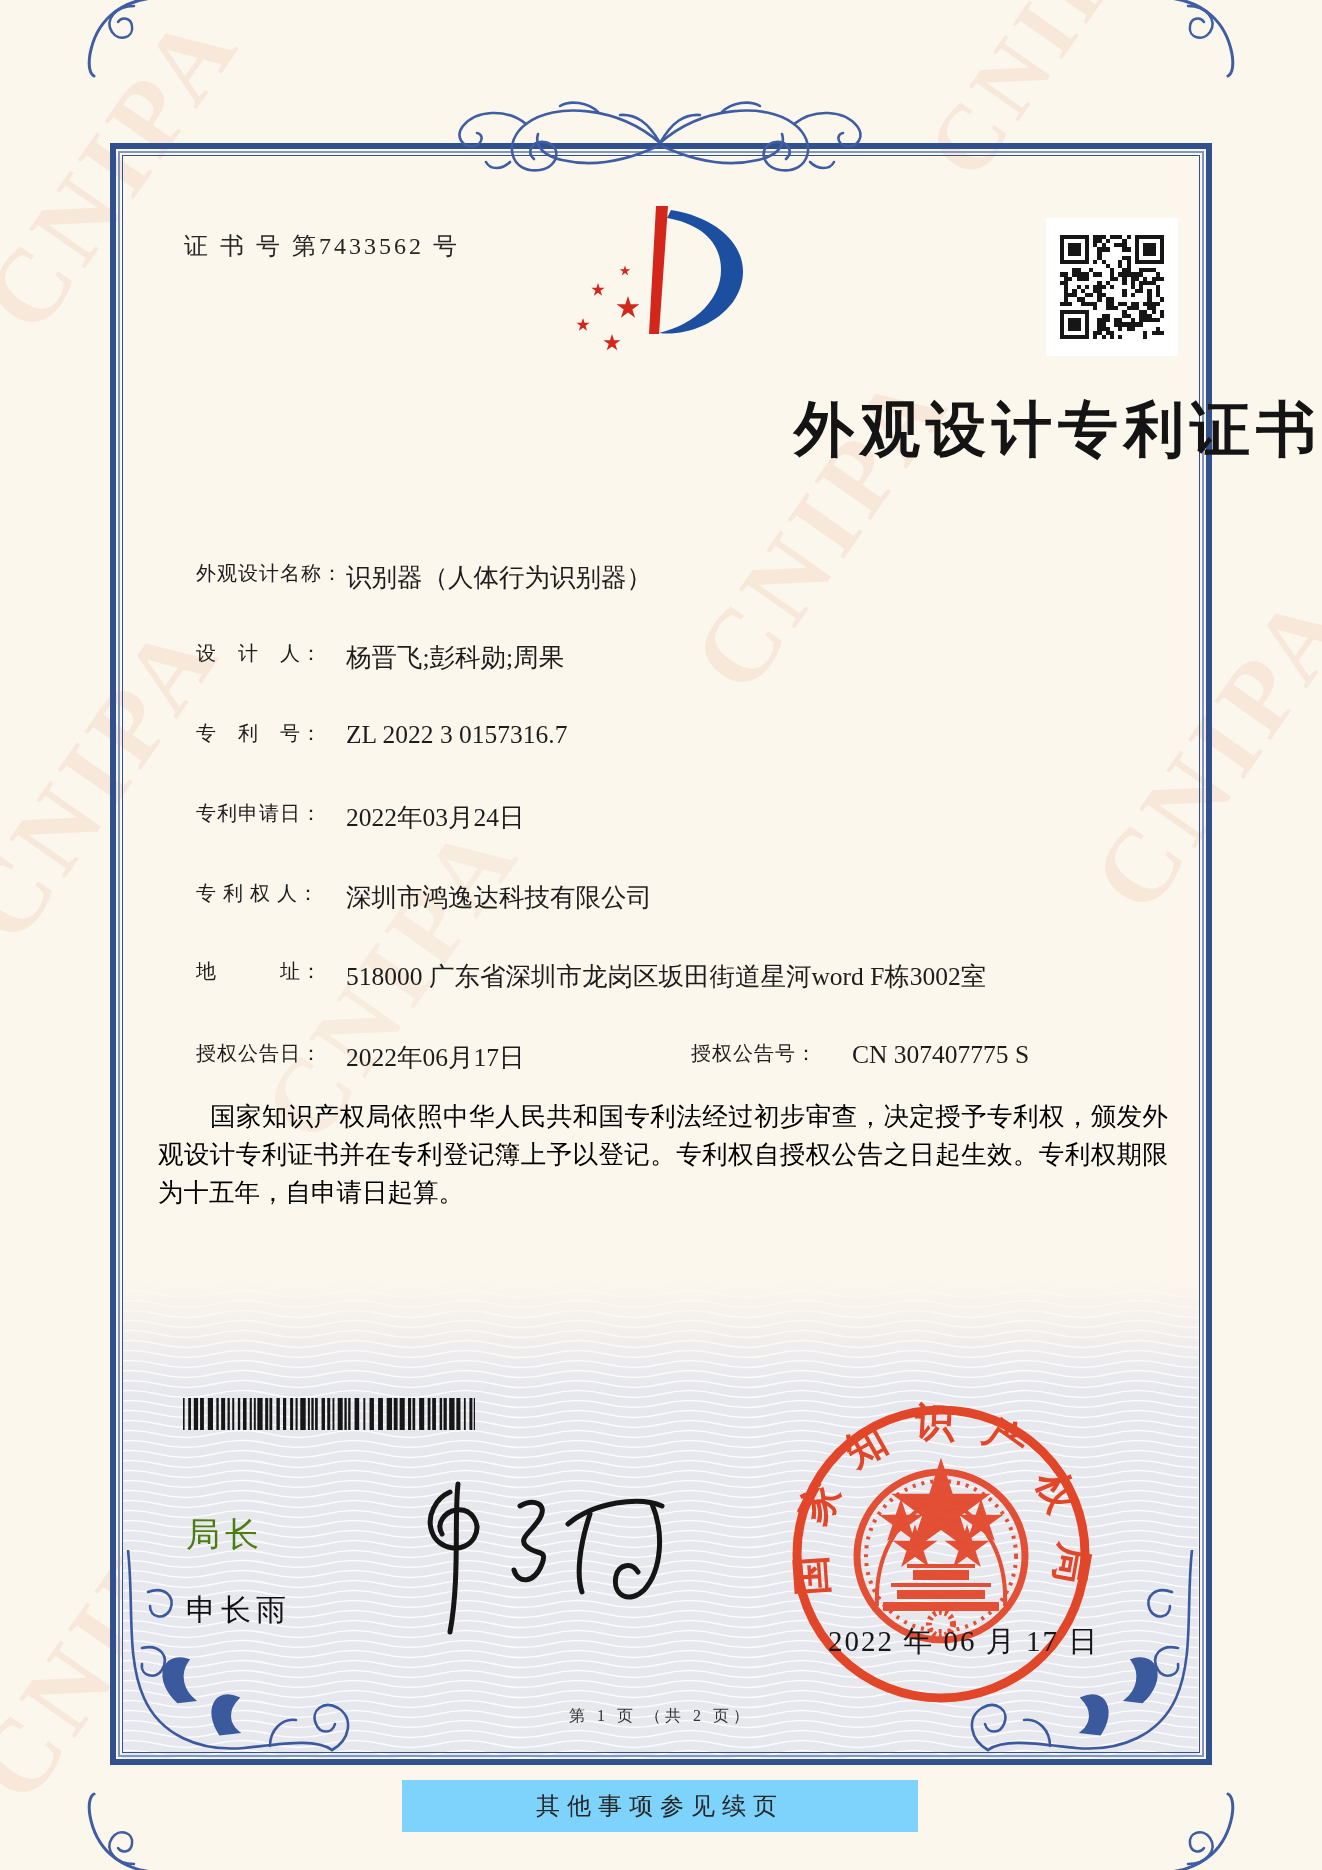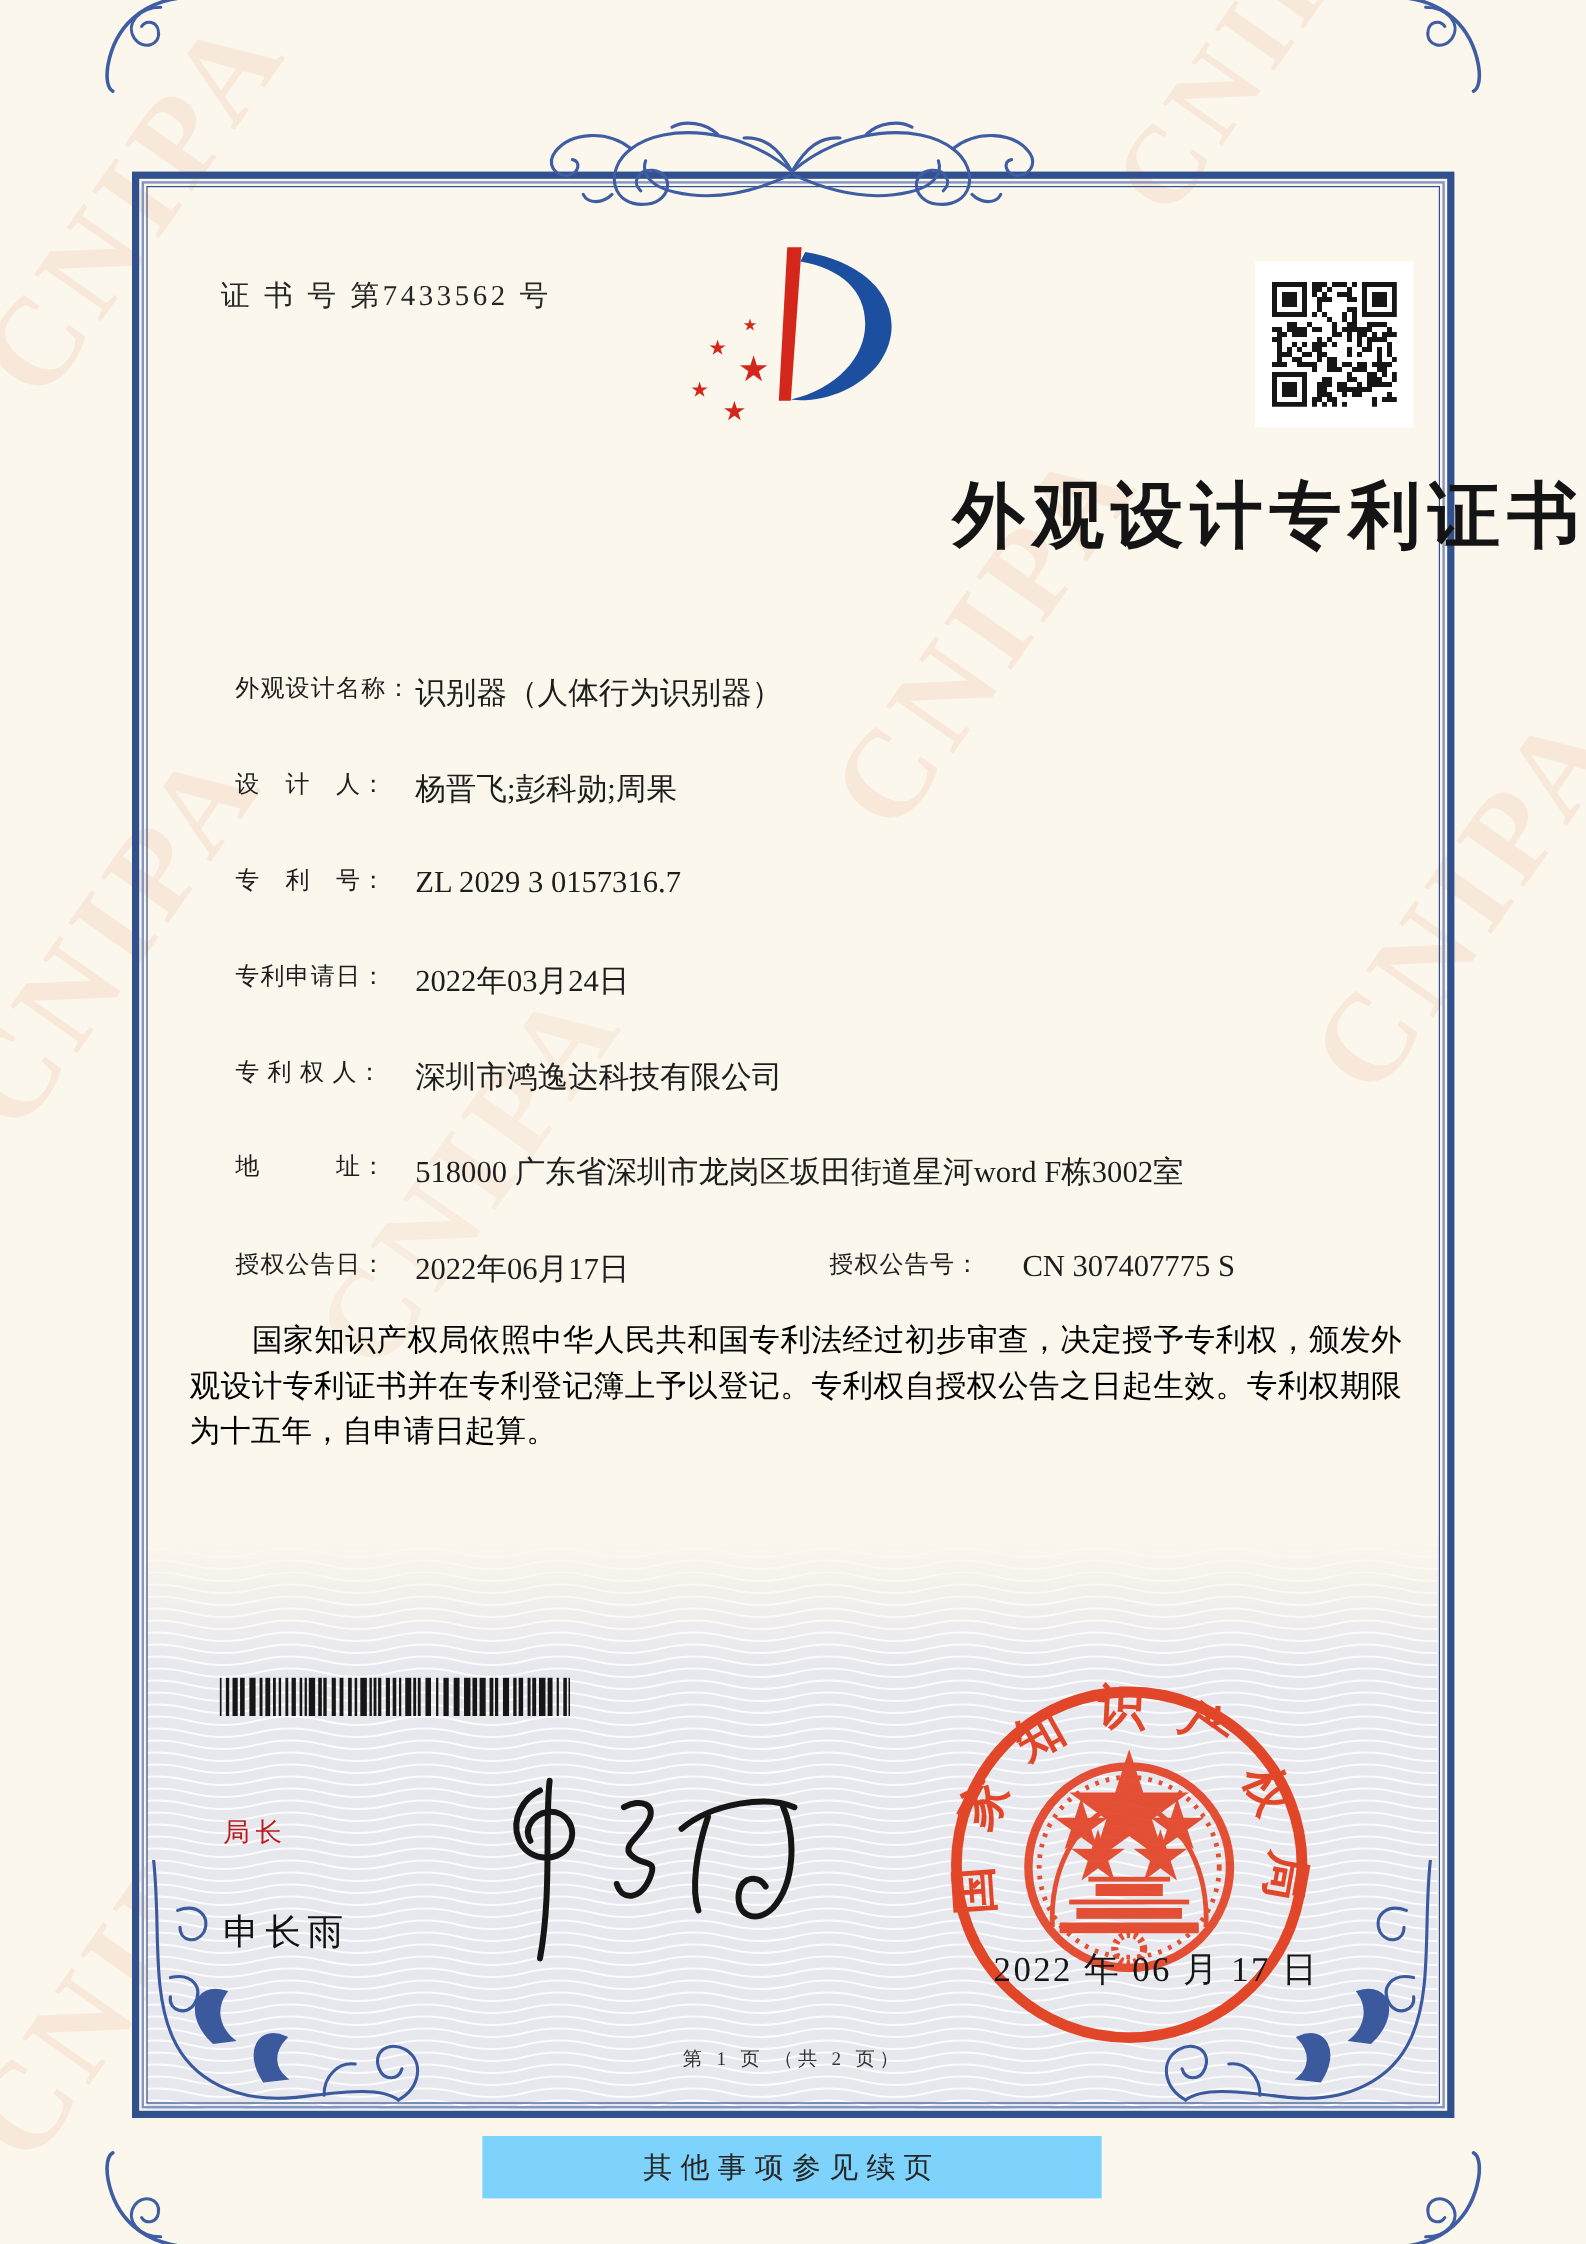--- a/index.html
+++ b/index.html
@@ -30,21 +30,21 @@
   .field-row{position:absolute;left:0;width:100%;z-index:3;}
   .flabel{position:absolute;left:185px;font-size:20px;letter-spacing:1px;white-space:pre;margin-left:11px;}
   .fvalue{position:absolute;left:346px;font-size:25.5px;}
   .fvalue.wrap{width:700px;line-height:38px;}
   
   .paras{position:absolute;left:146px;top:1086px;width:1034px;z-index:3;}
   .paras p{margin:12px;font-size:25.5px;line-height:38px;text-indent:52px;text-align:justify;color:#000000;}
   
   .barcode{position:absolute;left:183px;top:1398px;z-index:3;}
   
-  .sig-role{position:absolute;left:186px;top:1512px;font-size:22px;letter-spacing:5px;color:#b91c1c;
+  .sig-role{position:absolute;left:186px;top:1512px;font-size:34px;letter-spacing:5px;color:#4d7c0f;
             font-family:Liberation Sans, sans-serif;z-index:3;}
   .sig-name{position:absolute;left:186px;top:1574px;font-size:30px;letter-spacing:5px;color:#111;
             font-family:"Liberation Sans",sans-serif;z-index:3;margin-top:16px;}
   .sig-hand{position:absolute;left:392px;top:1478px;z-index:3;}
   
   .seal{position:absolute;left:785px;top:1398px;z-index:4;opacity:.93;}
   .seal-date{position:absolute;left:828px;top:1622px;font-size:29px;letter-spacing:2px;color:#161616;z-index:5;}
   
   .page-no{position:absolute;left:0;top:1706px;width:100%;text-align:center;font-size:16px;
            letter-spacing:4px;color:#333;z-index:3;}
@@ -406,21 +406,21 @@
   <div class="field-row" style="top:560px;">
     <span class="flabel">外观设计名称：</span>
     <span class="fvalue">识别器（人体行为识别器）</span>
   </div>
   <div class="field-row" style="top:640px;">
     <span class="flabel">设　计　人：</span>
     <span class="fvalue">杨晋飞;彭科勋;周果</span>
   </div>
   <div class="field-row" style="top:720px;">
     <span class="flabel">专　利　号：</span>
-    <span class="fvalue">ZL 2029 3 0157316.7</span>
+    <span class="fvalue">ZL 2022 3 0157316.7</span>
   </div>
   <div class="field-row" style="top:800px;">
     <span class="flabel">专利申请日：</span>
     <span class="fvalue">2022年03月24日</span>
   </div>
   <div class="field-row" style="top:880px;">
     <span class="flabel">专 利 权 人：</span>
     <span class="fvalue">深圳市鸿逸达科技有限公司</span>
   </div>
   <div class="field-row" style="top:958px;">

